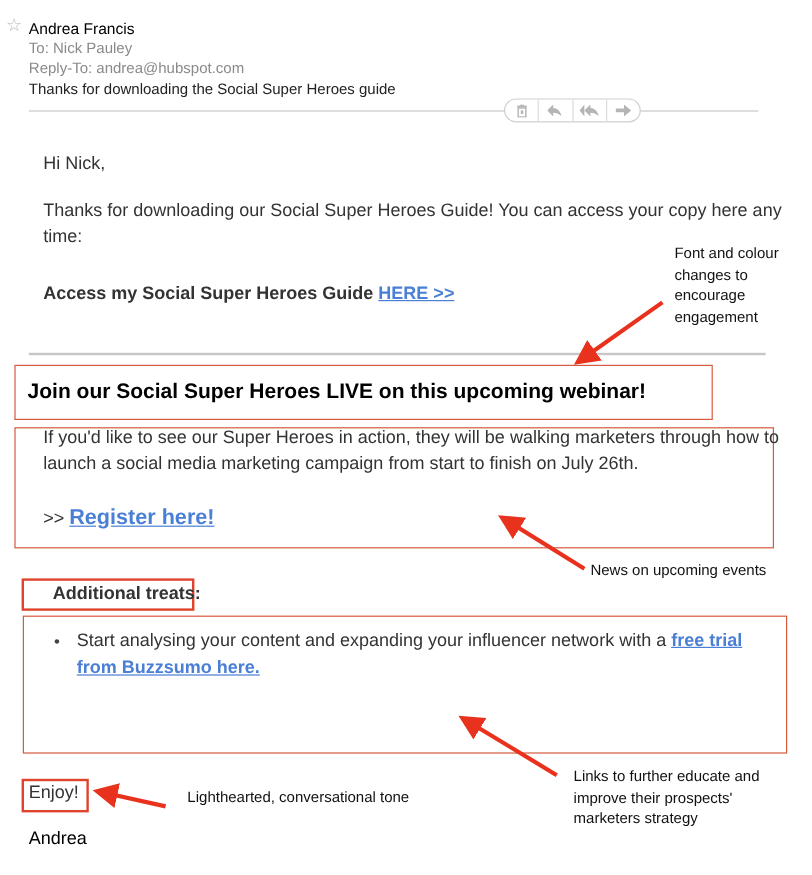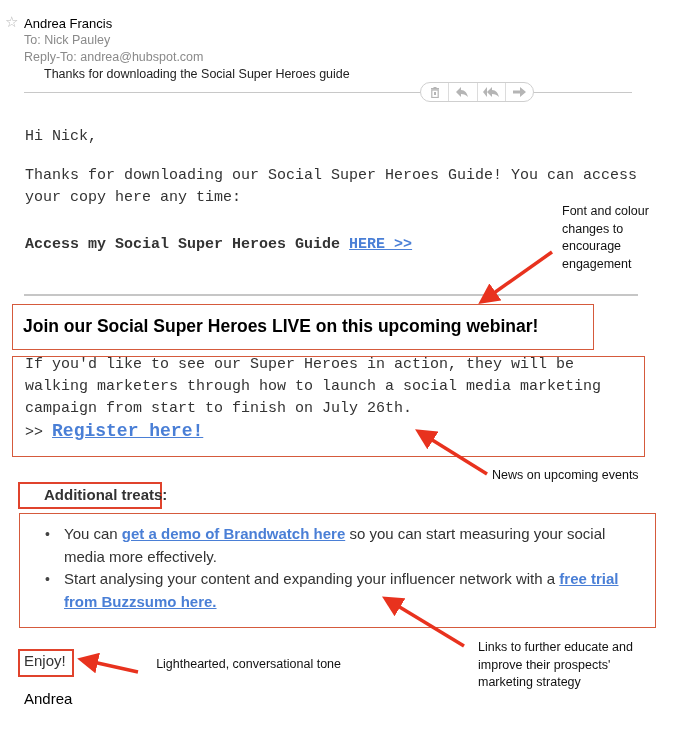--- a/index.html
+++ b/index.html
@@ -7,36 +7,36 @@
   body { position: relative; font-family: "Liberation Sans", sans-serif; color: #333333; }
 
   .abs { position: absolute; }
 
   
   .star { left: 5px; top: 14px; font-size: 15px; color: #b8b8b8; line-height: 1; }
   .from-name { left: 24px; top: 16px; font-size: 13px; font-weight: normal; color: #000000; }
   .hdr-line { left: 24px; font-size: 12.5px; color: #8a8a8a; }
   .hdr-to { top: 33px; }
   .hdr-reply { top: 50px; }
-  .hdr-subject { left: 24px; top: 67px; font-size: 12.5px; color: #222; margin-left: 20px; }
+  .hdr-subject { left: 24px; top: 67px; font-size: 12.5px; color: #222; }
 
   .hdr-rule { left: 24px; top: 92px; width: 608px; height: 1px; background: #c8c8c8; }
   .toolbar {
     left: 420px; top: 82px; width: 114px; height: 20px;
     border: 1px solid #cfcfcf; border-radius: 10px; background: #fff;
     display: flex; align-items: center; overflow: hidden;
   }
   .tb-btn {
     flex: 1; height: 100%; display: flex; align-items: center; justify-content: center;
     border-right: 1px solid #dcdcdc; color: #b5b5b5; font-size: 12px; cursor: pointer;
   }
   .tb-btn:last-child { border-right: none; }
 
   
-  .body-text { left: 25px; font-size: 15px; color: #333; line-height: 22px; font-family: Liberation Mono, monospace; }
+  .body-text { left: 36px; font-size: 15px; color: #333; line-height: 22px; }
   .greeting { top: 126px; }
   .intro { top: 165px; width: 620px; }
   .access { top: 234px; font-weight: bold; }
   .link { color: #4a7fd6; text-decoration: underline; font-weight: bold; cursor: pointer; }
 
   .body-rule { left: 24px; top: 294px; width: 614px; height: 2px; background: #c6c6c6; }
 
   .webinar-box {
     left: 12px; top: 304px; width: 582px; height: 46px;
     border: 1px solid #d55a3c;
@@ -143,31 +143,30 @@
 <div class="abs body-text register-line">
   <span>&gt;&gt;</span>
   <span class="link register-link">Register here!</span>
 </div>
 
 <div class="abs treats-box"></div>
 <div class="abs treats-label">Additional treats:</div>
 
 <div class="abs list-box"></div>
 <ul class="abs treat-list">
-  <li class="treat-item"><span>You can </span><span class="link">get a demo of Brandwatch here</span><span> so you can start measuring your social media more effectively.</span></li>
   <li class="treat-item"><span>Start analysing your content and expanding your influencer network with a </span><span class="link">free trial from Buzzsumo here.</span><span></span></li>
 </ul>
 
 <div class="abs enjoy-box"></div>
 <div class="abs enjoy">Enjoy!</div>
 <div class="abs signoff">Andrea</div>
 
 <div class="abs note note-font">Font and colour changes to encourage engagement</div>
 <div class="abs note note-news">News on upcoming events</div>
-<div class="abs note note-links">Links to further educate and improve their prospects' marketing strategy</div>
+<div class="abs note note-links">Links to further educate and improve their prospects' marketers strategy</div>
 <div class="abs note note-tone">Lighthearted, conversational tone</div>
 
 <svg class="arrows" width="677" height="729">
   <defs>
     <marker id="ah" markerWidth="6" markerHeight="6" refX="4" refY="3" orient="auto" markerUnits="strokeWidth">
       <path d="M0 0 L6 3 L0 6 Z" fill="#e8321e"></path>
     </marker>
   </defs>
   <g>
     <line x1="552" y1="252" x2="484" y2="300" stroke="#e8321e" stroke-width="3.5" marker-end="url(#ah)"></line>

